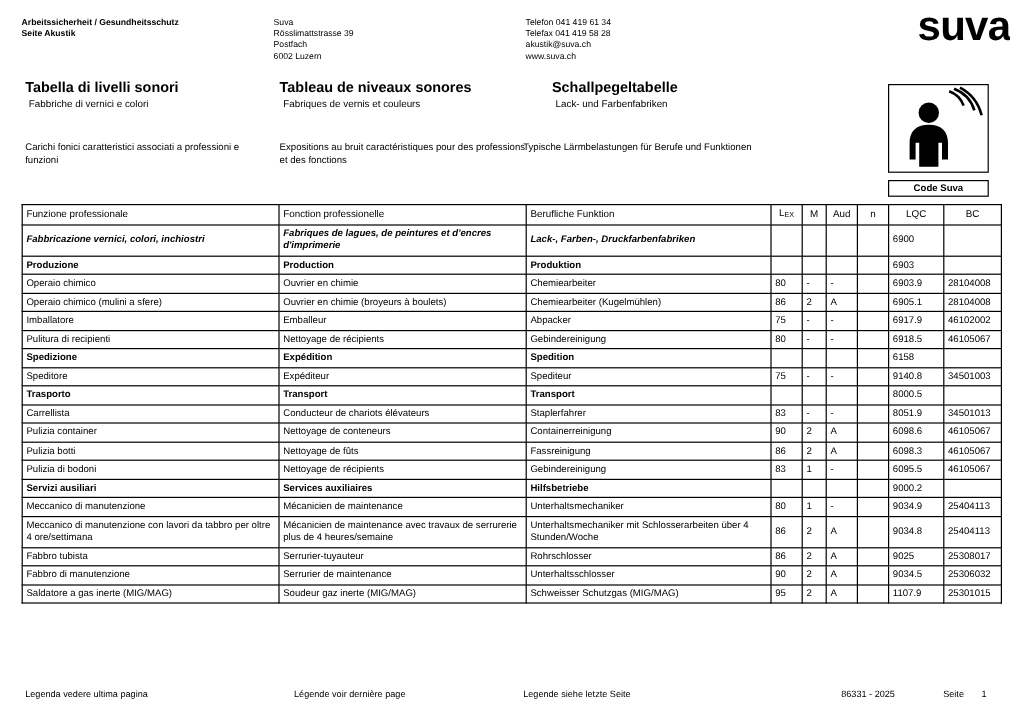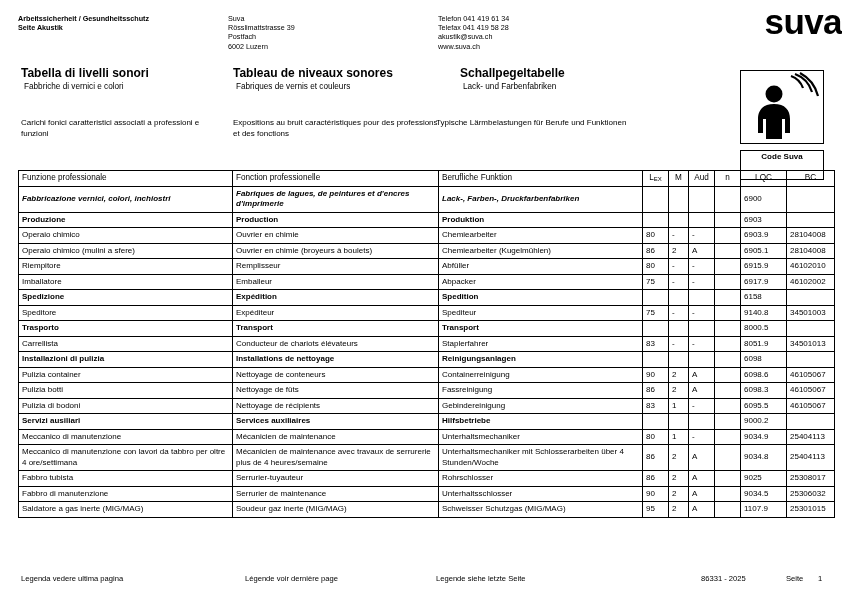--- a/index.html
+++ b/index.html
@@ -103,21 +103,21 @@
     border: 1.6px solid #000;
     box-sizing: border-box;
     background: #fff;
   }
   .picto-box svg { display: block; }
   .code-suva {
     position: absolute;
     left: 740px;
     top: 150px;
     width: 84px;
-    height: 30px;
+    height: 14px;
     border: 1px solid #000;
     box-sizing: border-box;
     font-size: 8px;
     font-weight: bold;
     text-align: center;
     line-height: 12px;
     background: #fff;
   }
 
   
@@ -304,41 +304,41 @@
             <td>Ouvrier en chimie (broyeurs à boulets)</td>
             <td>Chemiearbeiter (Kugelmühlen)</td>
             <td class="num">86</td>
             <td class="num">2</td>
             <td class="num">A</td>
             <td class="num"></td>
             <td class="code">6905.1</td>
             <td class="code">28104008</td>
           </tr>
           <tr class="r-item">
-            <td>Riempitore</td>
-            <td>Remplisseur</td>
-            <td>Abfüller</td>
-            <td class="num">80</td>
-            <td class="num">-</td>
-            <td class="num">-</td>
-            <td class="num"></td>
-            <td class="code">6915.9</td>
-            <td class="code">46102010</td>
-          </tr>
-          <tr class="r-item">
             <td>Imballatore</td>
             <td>Emballeur</td>
             <td>Abpacker</td>
             <td class="num">75</td>
             <td class="num">-</td>
             <td class="num">-</td>
             <td class="num"></td>
             <td class="code">6917.9</td>
             <td class="code">46102002</td>
           </tr>
+          <tr class="r-item">
+            <td>Pulitura di recipienti</td>
+            <td>Nettoyage de récipients</td>
+            <td>Gebindereinigung</td>
+            <td class="num">80</td>
+            <td class="num">-</td>
+            <td class="num">-</td>
+            <td class="num"></td>
+            <td class="code">6918.5</td>
+            <td class="code">46105067</td>
+          </tr>
           <tr class="r-section">
             <td>Spedizione</td>
             <td>Expédition</td>
             <td>Spedition</td>
             <td class="num"></td>
             <td class="num"></td>
             <td class="num"></td>
             <td class="num"></td>
             <td class="code">6158</td>
             <td class="code"></td>
@@ -368,31 +368,20 @@
           <tr class="r-item">
             <td>Carrellista</td>
             <td>Conducteur de chariots élévateurs</td>
             <td>Staplerfahrer</td>
             <td class="num">83</td>
             <td class="num">-</td>
             <td class="num">-</td>
             <td class="num"></td>
             <td class="code">8051.9</td>
             <td class="code">34501013</td>
-          </tr>
-          <tr class="r-section">
-            <td>Installazioni di pulizia</td>
-            <td>Installations de nettoyage</td>
-            <td>Reinigungsanlagen</td>
-            <td class="num"></td>
-            <td class="num"></td>
-            <td class="num"></td>
-            <td class="num"></td>
-            <td class="code">6098</td>
-            <td class="code"></td>
           </tr>
           <tr class="r-item">
             <td>Pulizia container</td>
             <td>Nettoyage de conteneurs</td>
             <td>Containerreinigung</td>
             <td class="num">90</td>
             <td class="num">2</td>
             <td class="num">A</td>
             <td class="num"></td>
             <td class="code">6098.6</td>

